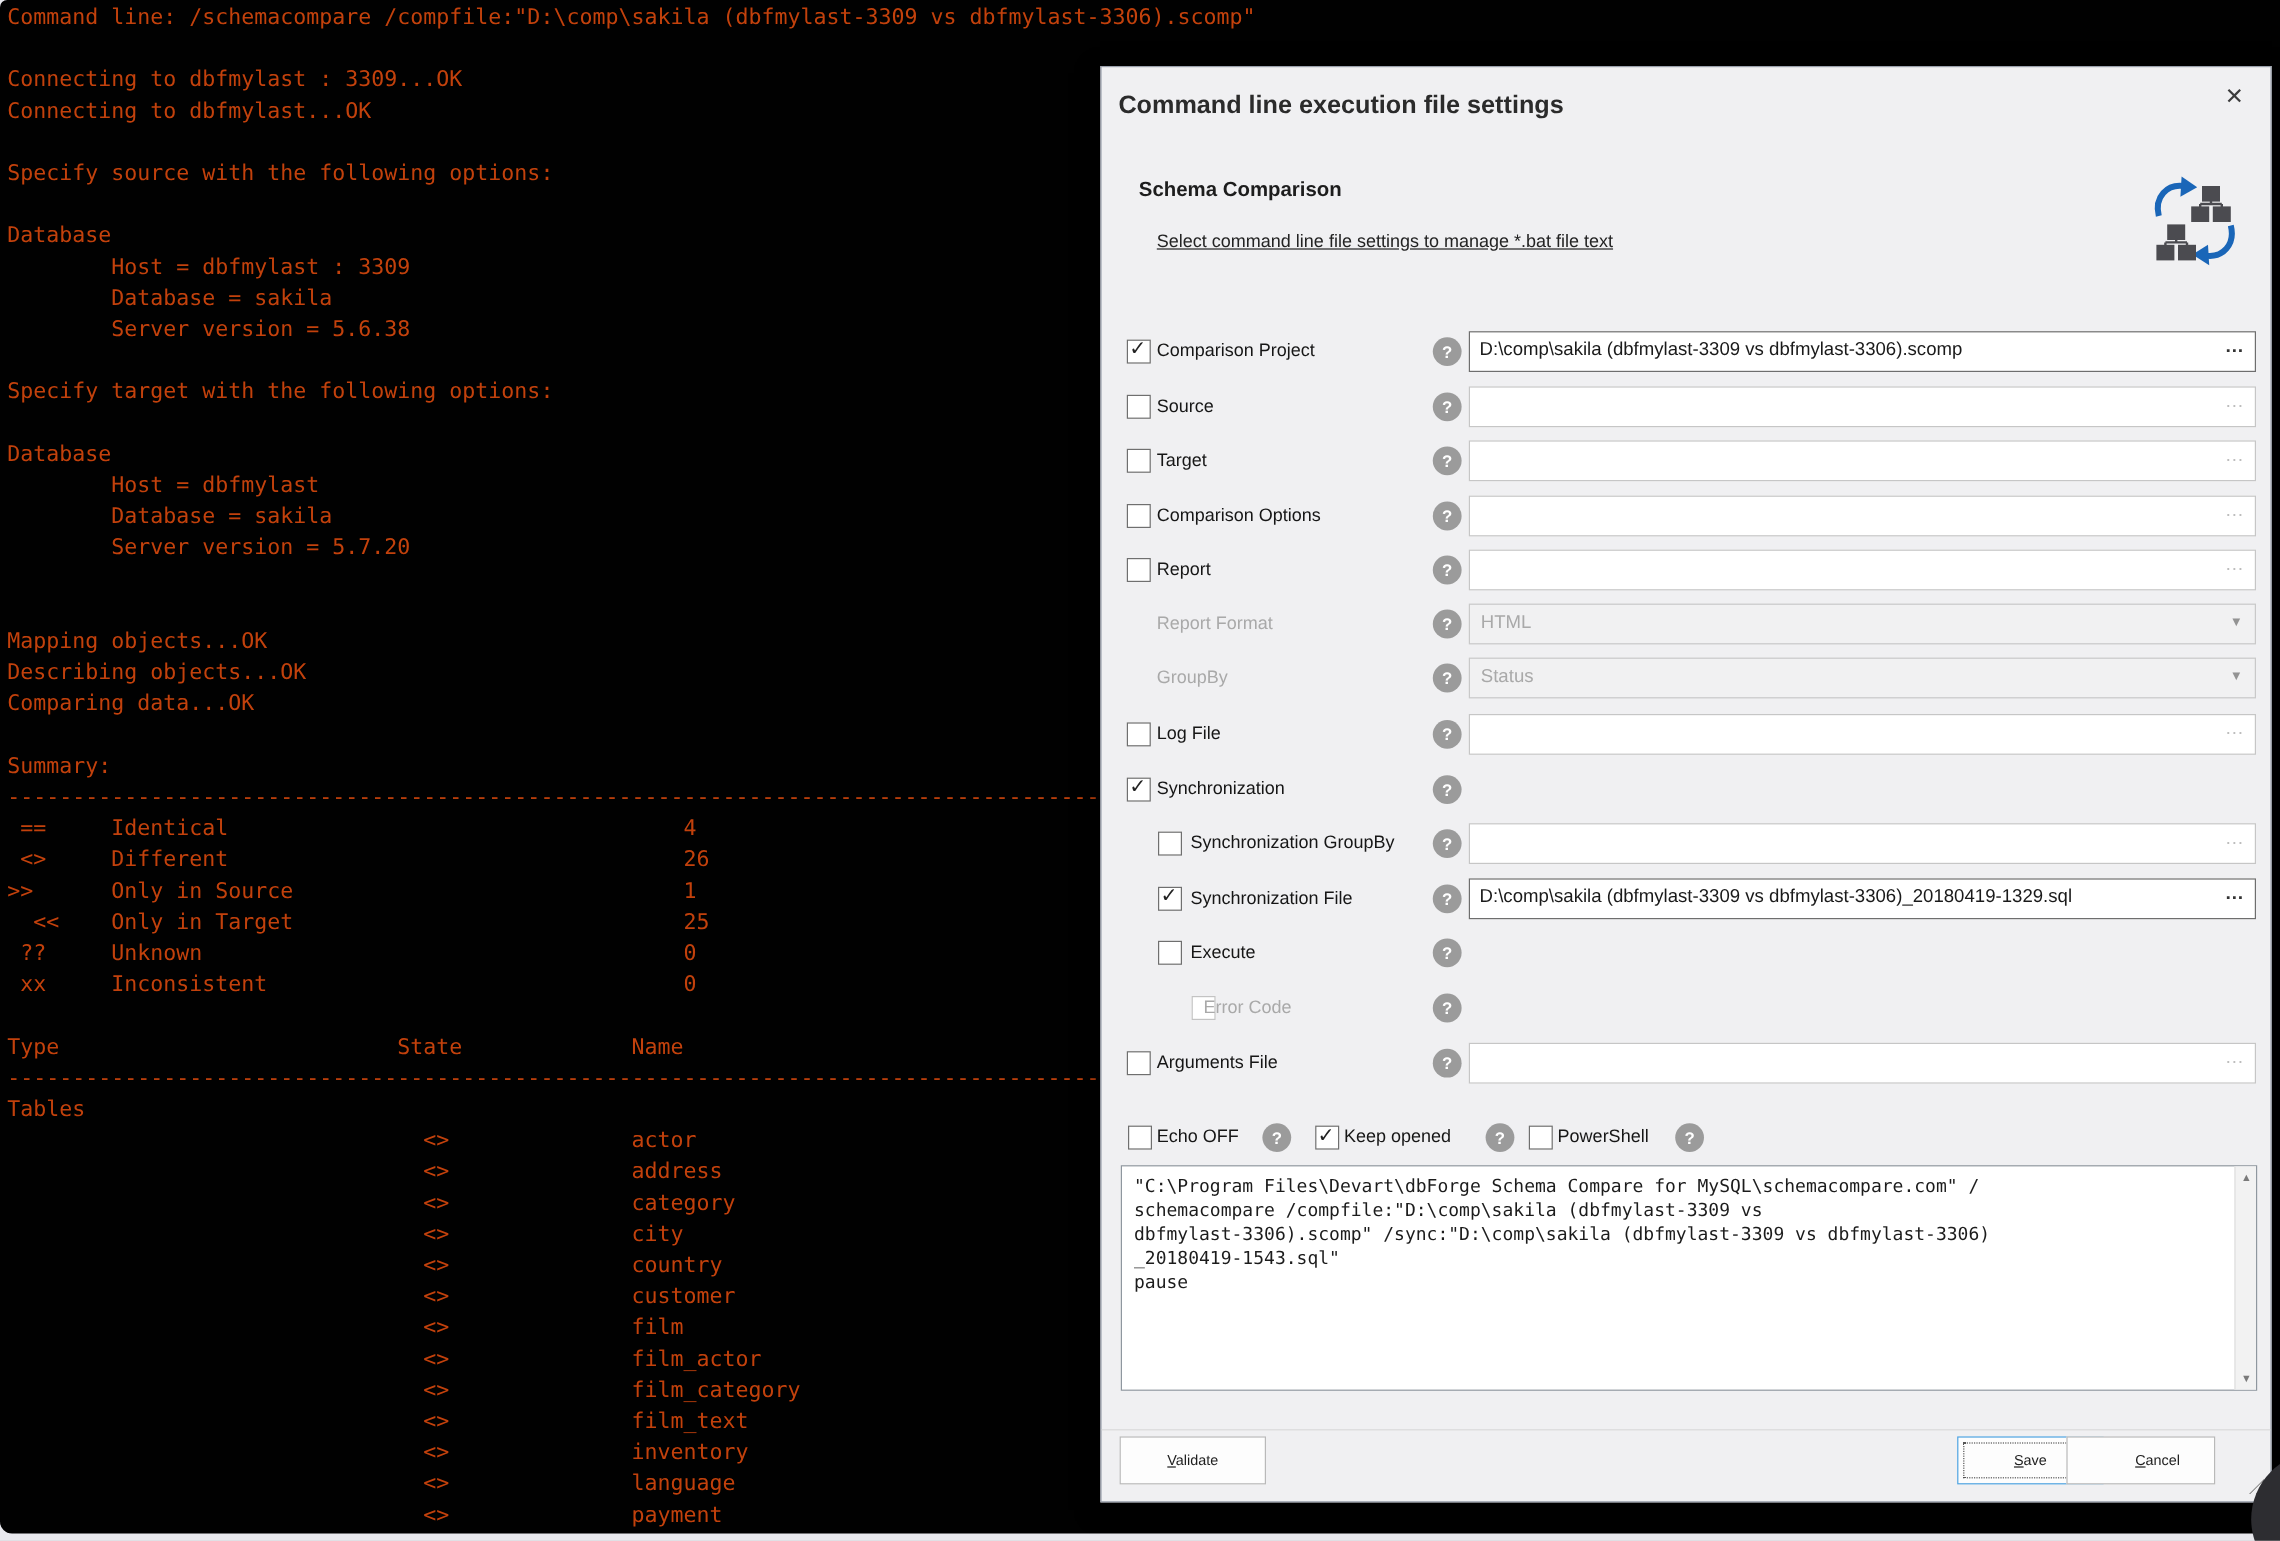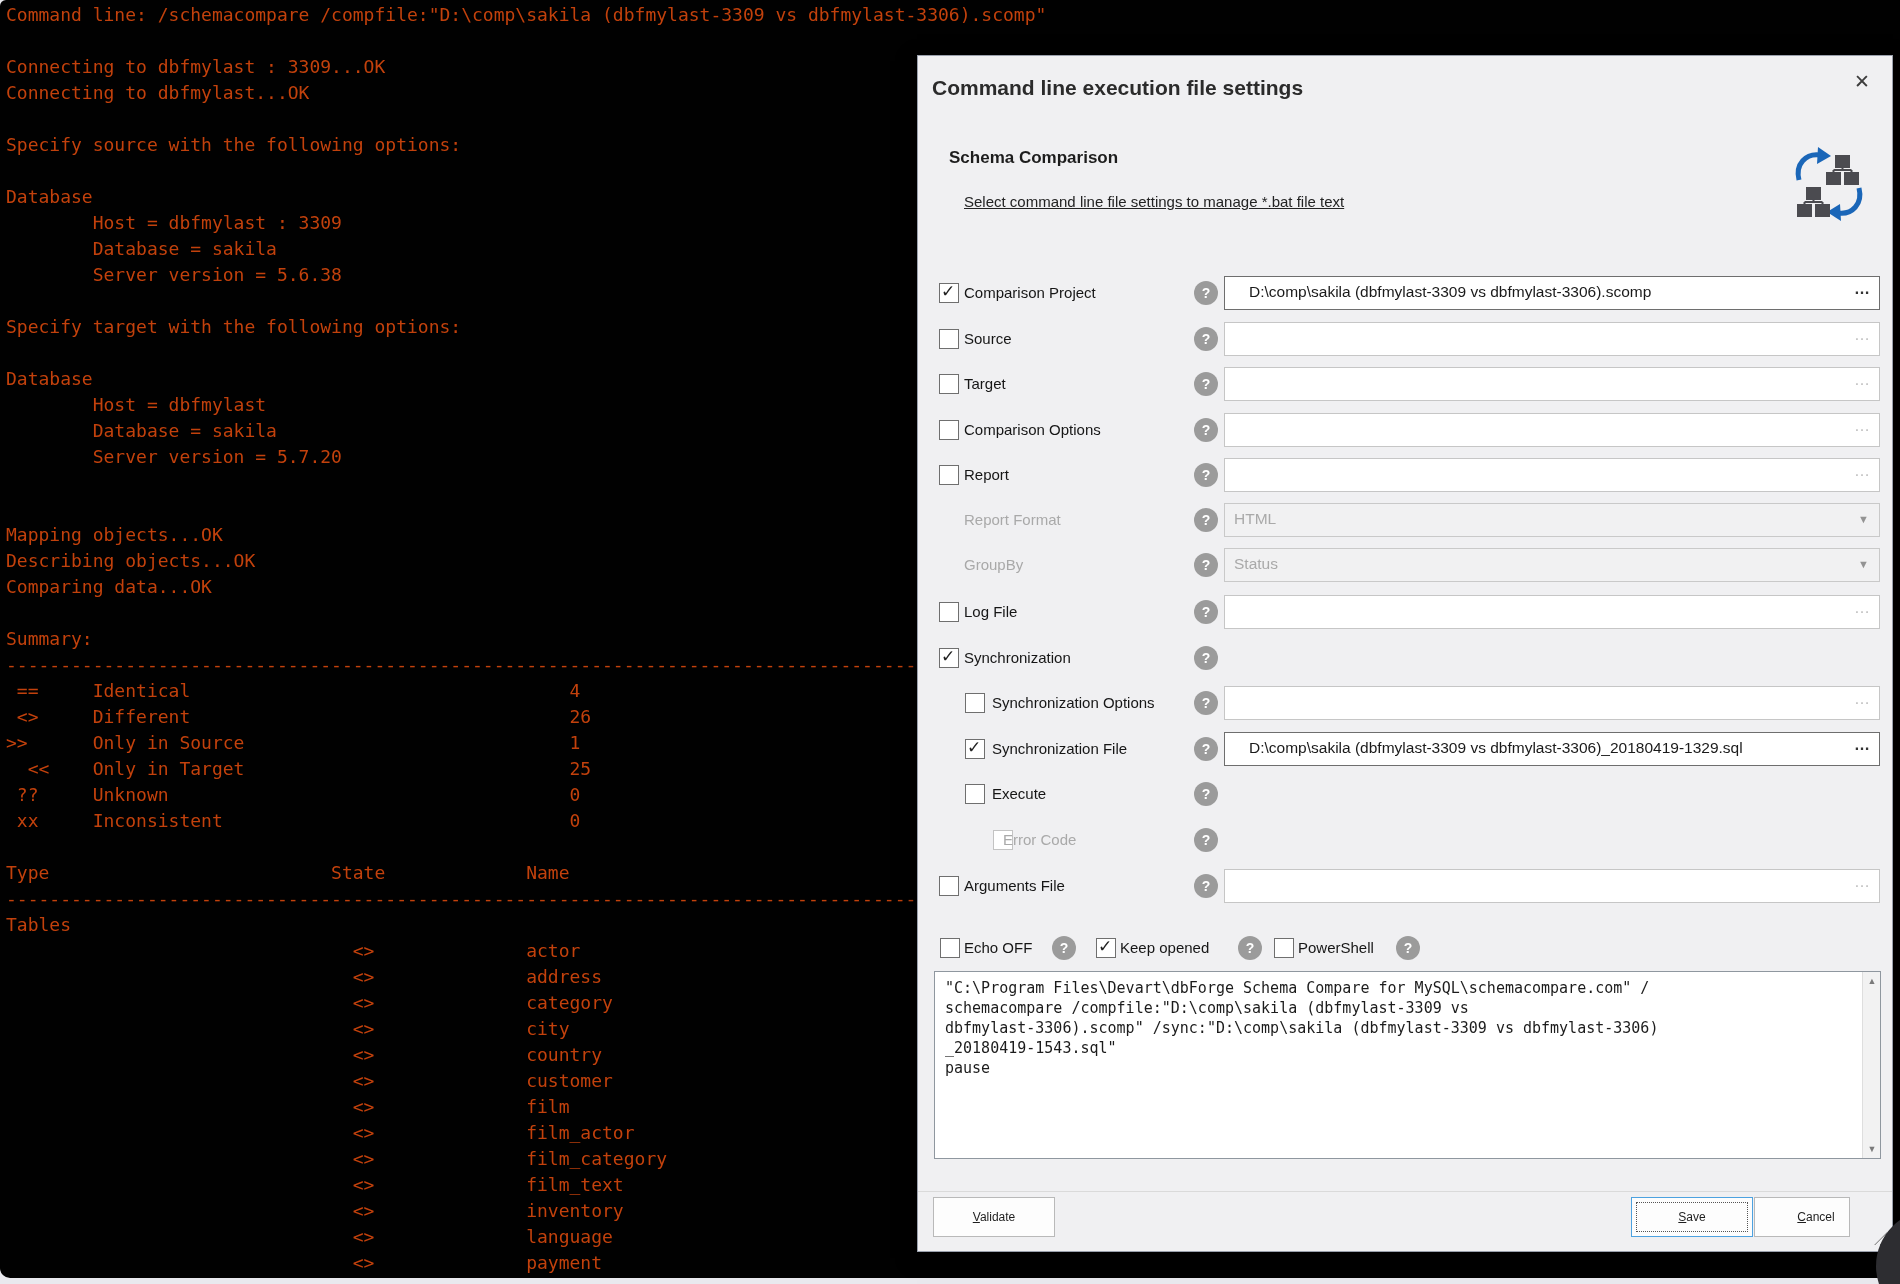--- a/index.html
+++ b/index.html
@@ -36,21 +36,21 @@
   .cb.ind0 { left:21px; }  .cb.ind1 { left:47px; }  .cb.ind2 { left:75px; }
   .row-label { position:absolute; top:8px; font-size:15px; color:#161616; white-space:nowrap; }
   .lab0 { left:46px; } .lab1 { left:74px; } .lab2 { left:85px; }
   .row-label.disabled { color:#a9a9a9; }
   .help { position:absolute; left:276px; top:5px; width:24px; height:24px; border-radius:50%;
           background:#9b9b9b; color:#fff; font-size:14px; font-weight:bold;
           text-align:center; line-height:24px; cursor:pointer; }
   .field { position:absolute; left:306px; top:0; width:656px; height:34px; background:#fff;
            border:1px solid #c6c6c6; }
   .field.filled { border-color:#6e6e6e; }
-  .field .field-text { position:absolute; left:24px; top:6px; font-size:15.5px; color:#1a1a1a;
+  .field .field-text { position:absolute; left:8px; top:6px; font-size:15.5px; color:#1a1a1a;
                        white-space:nowrap; overflow:hidden; max-width:600px; }
   .browse { position:absolute; right:8px; top:3px; font-size:16px; font-weight:bold;
             color:#333; letter-spacing:1px; cursor:pointer; }
   .field:not(.filled) .browse { color:#bdbdbd; font-weight:normal; }
   .combo { position:absolute; left:306px; top:0; width:656px; height:34px;
            background:#f1f1f2; border:1px solid #c9c9c9; }
   .combo .combo-text { position:absolute; left:9px; top:6px; font-size:15.5px; color:#a9a9a9; }
   .combo .arrow { position:absolute; right:10px; top:9px; font-size:11px; color:#939393; }
 
   
@@ -71,21 +71,21 @@
   .vs-up { top:0; } .vs-down { bottom:0; }
 
   
   .footer-line { position:absolute; left:0; top:1135px; width:100%; height:1px; background:#dadada; }
   .btn { position:absolute; top:1141px; height:40px; background:#fdfdfd;
          border:1px solid #b9b9b9; font-family:"Liberation Sans", sans-serif;
          font-size:12px; color:#1e1e1e; cursor:pointer; }
   .btn .mn { text-decoration:underline; }
   #btn-validate { left:15px;  width:122px; }
   #btn-save     { left:713px; width:122px; border:1px solid #4da2e0; outline:1.5px dotted #555; outline-offset:-6px; }
-  #btn-cancel   { left:836px; width:96px;padding-left:28px; }
+  #btn-cancel   { left:804px; width:124px;padding-left:28px; }
   .grip { position:absolute; right:5px; bottom:6px; width:13px; height:13px;
           background:repeating-linear-gradient(135deg, transparent 0 3px, #9a9a9a 3px 5px);
           clip-path:polygon(100% 0, 100% 100%, 0 100%); }
 
   
   .cursor-halo { position:absolute; left:1876px; top:1210px; width:112px; height:112px;
                  border-radius:50%; background:#2d2d31; z-index:50; }
 </style>
 </head>
 <body>
@@ -255,21 +255,21 @@
     <div class="row" style="top:585px">
       <span class="cb ind0">
           <span class="check">✓</span>
         </span>
       <span class="row-label lab0">Synchronization</span>
       <span class="help">?</span>
     </div>
 
     <div class="row" style="top:630px">
       <span class="cb ind1"></span>
-      <span class="row-label lab1">Synchronization Options</span>
+      <span class="row-label lab1">Synchronization GroupBy</span>
       <span class="help">?</span>
       <div class="field">
         <span class="field-text"></span>
         <span class="browse">…</span>
       </div>
     </div>
 
     <div class="row" style="top:676px">
       <span class="cb ind1">
           <span class="check">✓</span>

